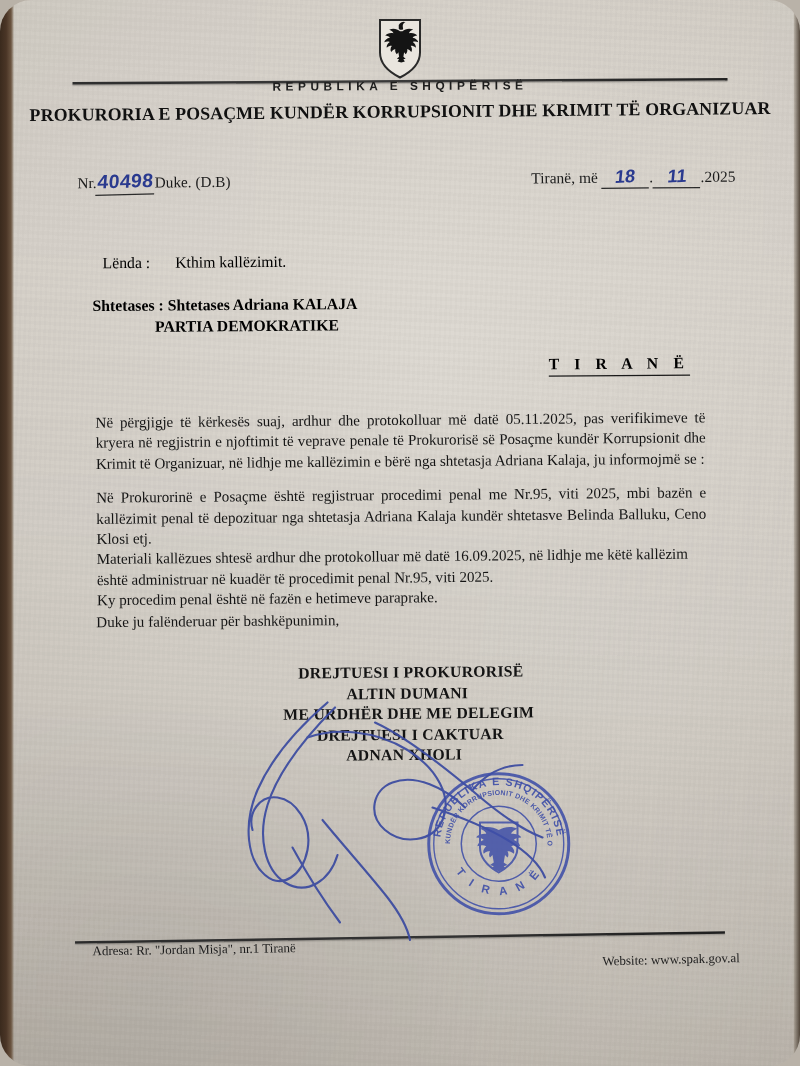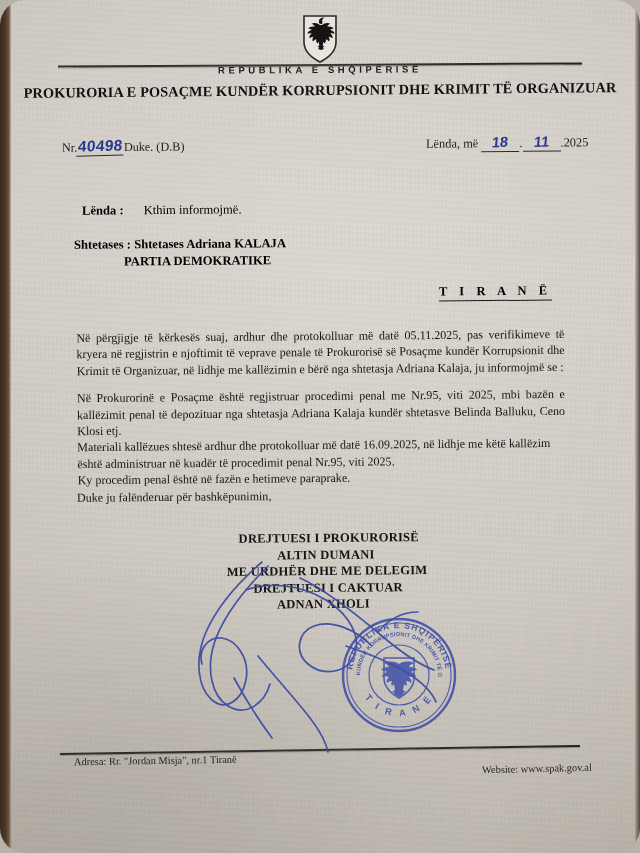--- a/index.html
+++ b/index.html
@@ -57,21 +57,21 @@
     font-weight:700;letter-spacing:.3px;border-bottom:1.3px solid #2b2b2b;
     padding:0 1px;display:inline-block;transform:skewX(-6deg) rotate(-1deg);}
   .dateline{position:absolute;right:52px;top:134px;font-size:12.4px;color:#1b1b1b;
     transform:rotate(-0.5deg);white-space:nowrap;}
   .dateline .hw{font-family:"Liberation Sans",sans-serif;color:#2a3a8f;font-size:14.5px;
     font-weight:700;display:inline-block;transform:skewX(-8deg) rotate(-2deg);}
   .u{border-bottom:1.2px solid #2b2b2b;display:inline-block;padding:0 6px;min-width:26px;text-align:center;}
 
   
   .lenda{position:absolute;left:82px;top:203px;font-size:12.6px;transform:rotate(-0.45deg);white-space:nowrap;}
-  .lenda b{font-weight:700;}
+  .lenda b{font-weight:400;}
   .lenda .val{font-weight:400;padding-left:20px;}
   .drejtuar{position:absolute;left:74px;top:236px;font-size:12.6px;font-weight:700;
     transform:rotate(-0.45deg);line-height:17px;white-space:nowrap;}
   .drejtuar .l2{display:block;padding-left:50px;}
 
   .tirane-big{position:absolute;right:88px;top:284px;font-size:12.6px;font-weight:700;
     letter-spacing:4.5px;border-bottom:1.4px solid #1a1a1a;padding-bottom:1px;
     transform:rotate(-0.5deg);}
 
   
@@ -133,26 +133,26 @@
     </div>
     <div class="hdr-rule"></div>
     <div class="rep-line">REPUBLIKA E SHQIPËRISË</div>
     <div class="org-line">PROKURORIA E POSAÇME KUNDËR KORRUPSIONIT DHE KRIMIT TË ORGANIZUAR</div>
 
     <div class="proto">
       <span>Nr.</span><span class="hw">40498</span><span>Duke. (D.B)</span>
     </div>
 
     <div class="dateline">
-      <span>Lënda, më</span>
+      <span>Tiranë, më</span>
       <span class="u"><span class="hw">18</span></span><span>.</span><span class="u"><span class="hw">11</span></span><span>.2025</span>
     </div>
 
     <div class="lenda">
-      <b>Lënda :</b><span class="val">Kthim informojmë.</span>
+      <b>Lënda :</b><span class="val">Kthim kallëzimit.</span>
     </div>
 
     <div class="drejtuar">
       <span>Shtetases :</span>
       <span>Shtetases Adriana KALAJA</span>
       <span class="l2">PARTIA DEMOKRATIKE</span>
     </div>
 
     <div class="tirane-big">T I R A N Ë</div>
 

